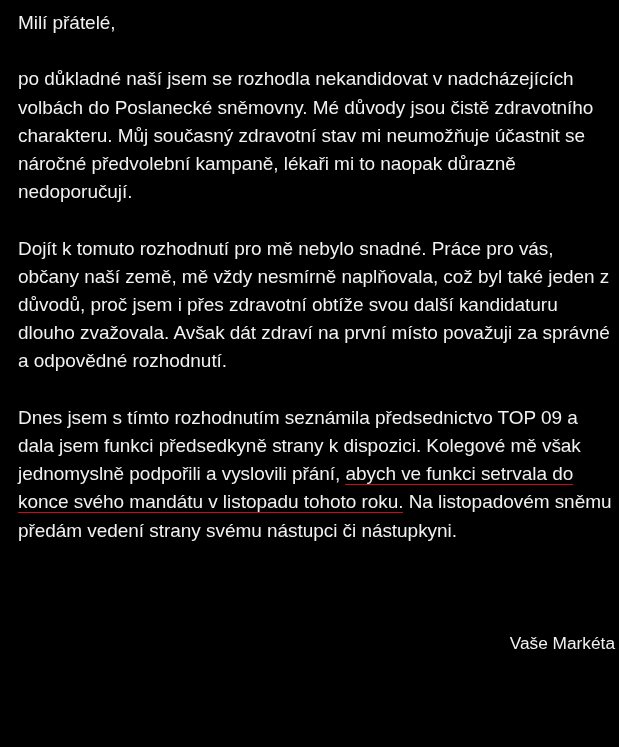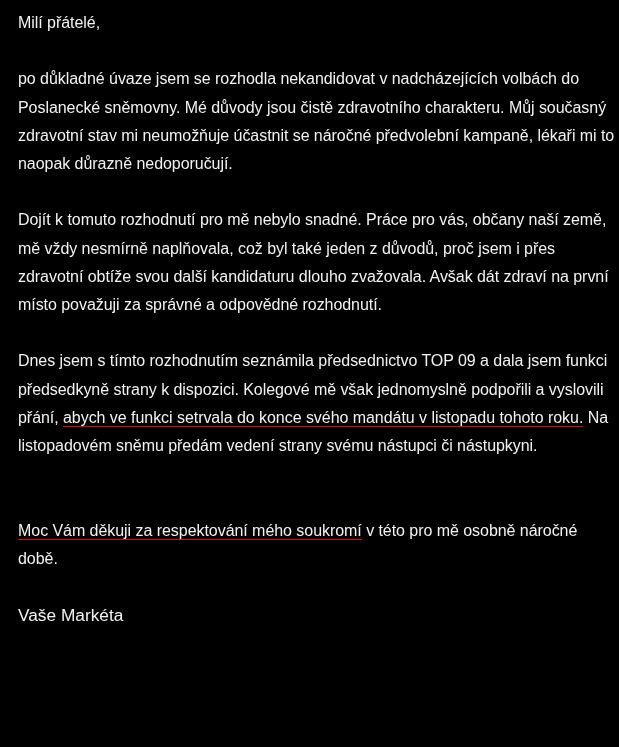--- a/index.html
+++ b/index.html
@@ -17,21 +17,21 @@
   }
   #statement {
     position: relative;
     width: 619px;
     height: 747px;
     background: #000000;
     box-sizing: border-box;
     padding: 9px 4px 0 18px;
   }
   .para {
-    font-size: 16px;
+    font-size: 19px;
     line-height: 28.2px;
     letter-spacing: -0.05px;
     color: #f2f2f2;
     white-space: normal;
     margin: 0;
   }
   .para-gap {
     height: 28.2px;
   }
   .hl {
@@ -42,45 +42,45 @@
     background-position: 0 1.10em;
     padding-bottom: 1px;
     box-decoration-break: clone;
     -webkit-box-decoration-break: clone;
   }
   .sig {
     font-size: 17.3px;
     line-height: 28.2px;
     color: #f2f2f2;
     margin: 0;
+    text-align: right;
   }
 </style>
 </head>
 <body>
 
 <div id="statement">
 
   <p class="para">Milí přátelé,</p>
 
   <div class="para-gap"></div>
 
-  <p class="para">po důkladné úvaze jsem se rozhodla nekandidovat v nadcházejících volbách do Poslanecké sněmovny. Mé důvody jsou čistě zdravotního charakteru. Můj současný zdravotní stav mi neumožňuje účastnit se náročné předvolební kampaně, lékaři mi to naopak důrazně nedoporučují.</p>
+  <p class="para">po důkladné naší jsem se rozhodla nekandidovat v nadcházejících volbách do Poslanecké sněmovny. Mé důvody jsou čistě zdravotního charakteru. Můj současný zdravotní stav mi neumožňuje účastnit se náročné předvolební kampaně, lékaři mi to naopak důrazně nedoporučují.</p>
 
   <div class="para-gap"></div>
 
   <p class="para">Dojít k tomuto rozhodnutí pro mě nebylo snadné. Práce pro vás, občany naší země, mě vždy nesmírně naplňovala, což byl také jeden z důvodů, proč jsem i přes zdravotní obtíže svou další kandidaturu dlouho zvažovala. Avšak dát zdraví na první místo považuji za správné a odpovědné rozhodnutí.</p>
 
   <div class="para-gap"></div>
 
   <p class="para"><span>Dnes jsem s tímto rozhodnutím seznámila předsednictvo TOP 09 a dala jsem funkci předsedkyně strany k dispozici. Kolegové mě však jednomyslně podpořili a vyslovili přání, </span><span class="hl">abych ve funkci setrvala do konce svého mandátu v listopadu tohoto roku.</span><span> Na listopadovém sněmu předám vedení strany svému nástupci či nástupkyni.</span></p>
 
   <div class="para-gap"></div>
 
 
   <div class="para-gap"></div>
 
-  <p class="para"><span class="hl">Moc Vám děkuji za respektování mého soukromí</span><span> v této pro mě osobně náročné době.</span></p>
 
   <div class="para-gap"></div>
 
   <p class="sig">Vaše Markéta</p>
 
 </div>
 
 </body></html>

